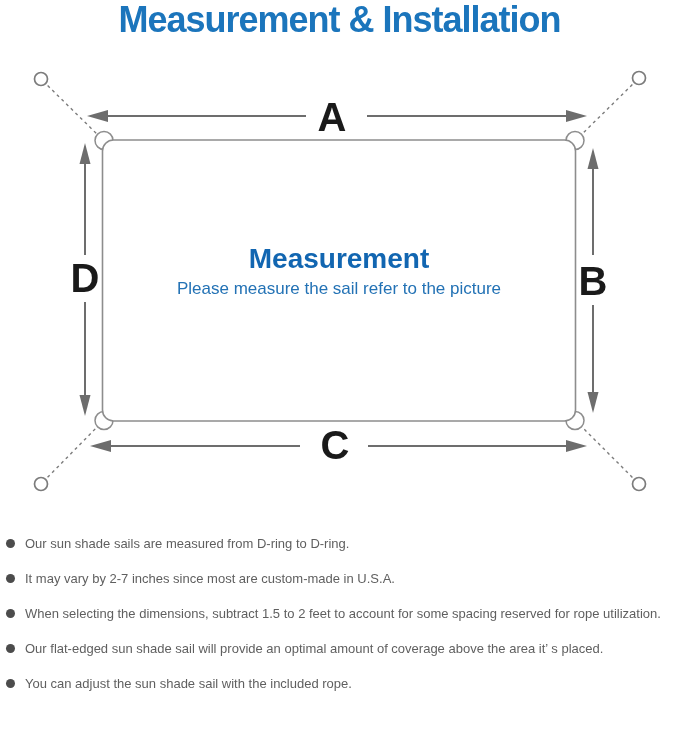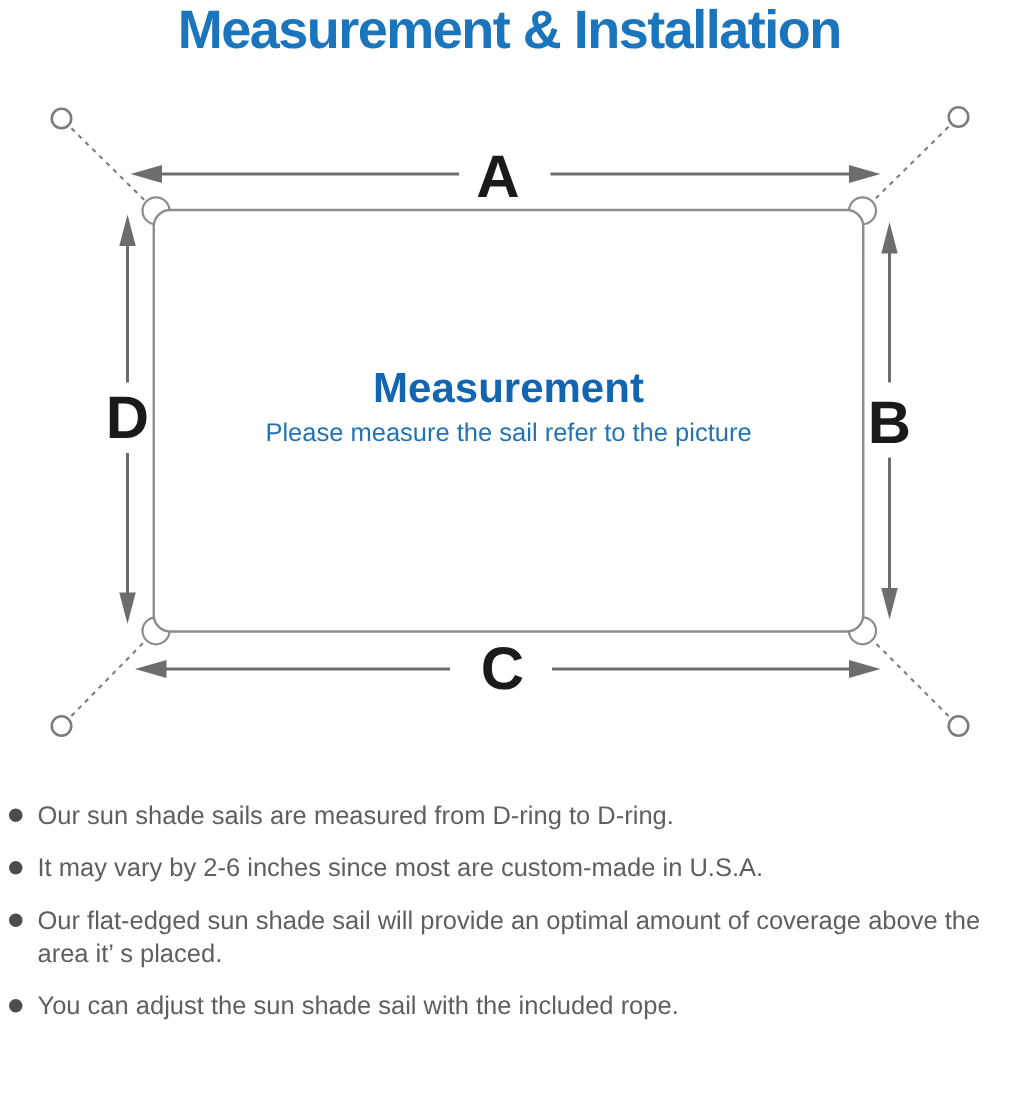--- a/index.html
+++ b/index.html
@@ -84,21 +84,21 @@
     left: 0;
     width: 679px;
     box-sizing: border-box;
     padding: 0 4px 0 6px;
   }
   .note {
     display: flex;
     align-items: flex-start;
     margin-bottom: 13px;
     color: var(--note_gray, #5f5f5f);
-    font-size: 17px;
+    font-size: 13px;
     line-height: 22px;
   }
   .dot {
     flex: 0 0 auto;
     width: 9px;
     height: 9px;
     border-radius: 50%;
     background: #4c4c4c;
     margin: 6px 10px 0 0;
   }
@@ -170,23 +170,27 @@
 
   <div class="notes">
 
       <div class="note">
         <span class="dot"></span>
         <span class="note-text">Our sun shade sails are measured from D-ring to D-ring.</span>
       </div>
 
       <div class="note">
         <span class="dot"></span>
-        <span class="note-text">It may vary by 2-6 inches since most are custom-made in U.S.A.</span>
-      </div>
-
+        <span class="note-text">It may vary by 2-7 inches since most are custom-made in U.S.A.</span>
+      </div>
+
+      <div class="note">
+        <span class="dot"></span>
+        <span class="note-text">When selecting the dimensions, subtract 1.5 to 2 feet to account for some spacing reserved for rope utilization.</span>
+      </div>
 
       <div class="note">
         <span class="dot"></span>
         <span class="note-text">Our flat-edged sun shade sail will provide an optimal amount of coverage above the area it’ s placed.</span>
       </div>
 
       <div class="note">
         <span class="dot"></span>
         <span class="note-text">You can adjust the sun shade sail with the included rope.</span>
       </div>

